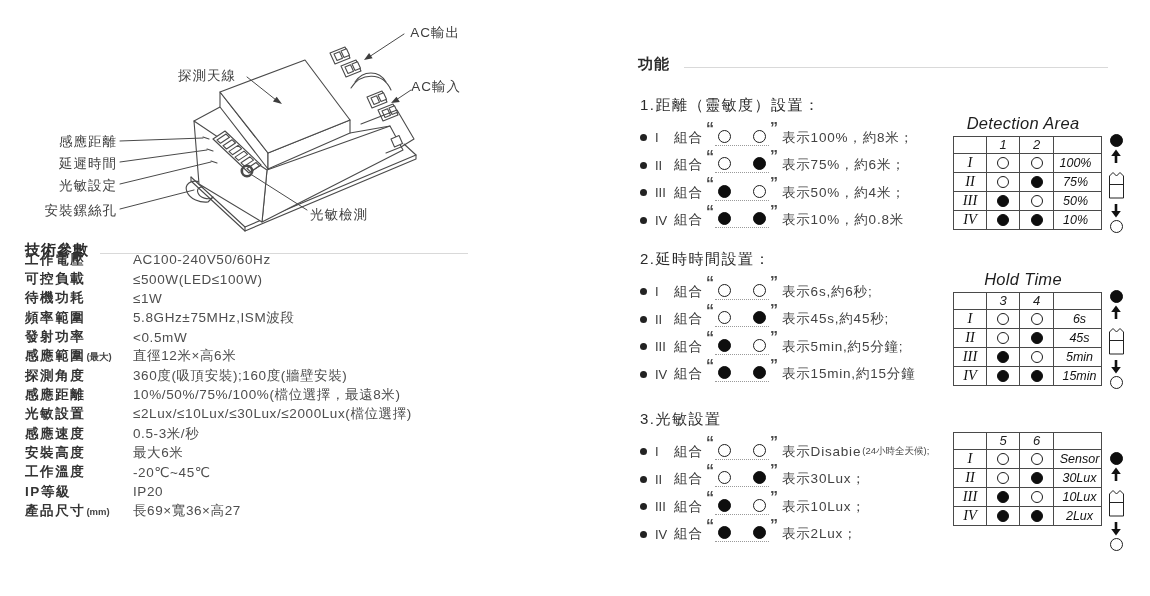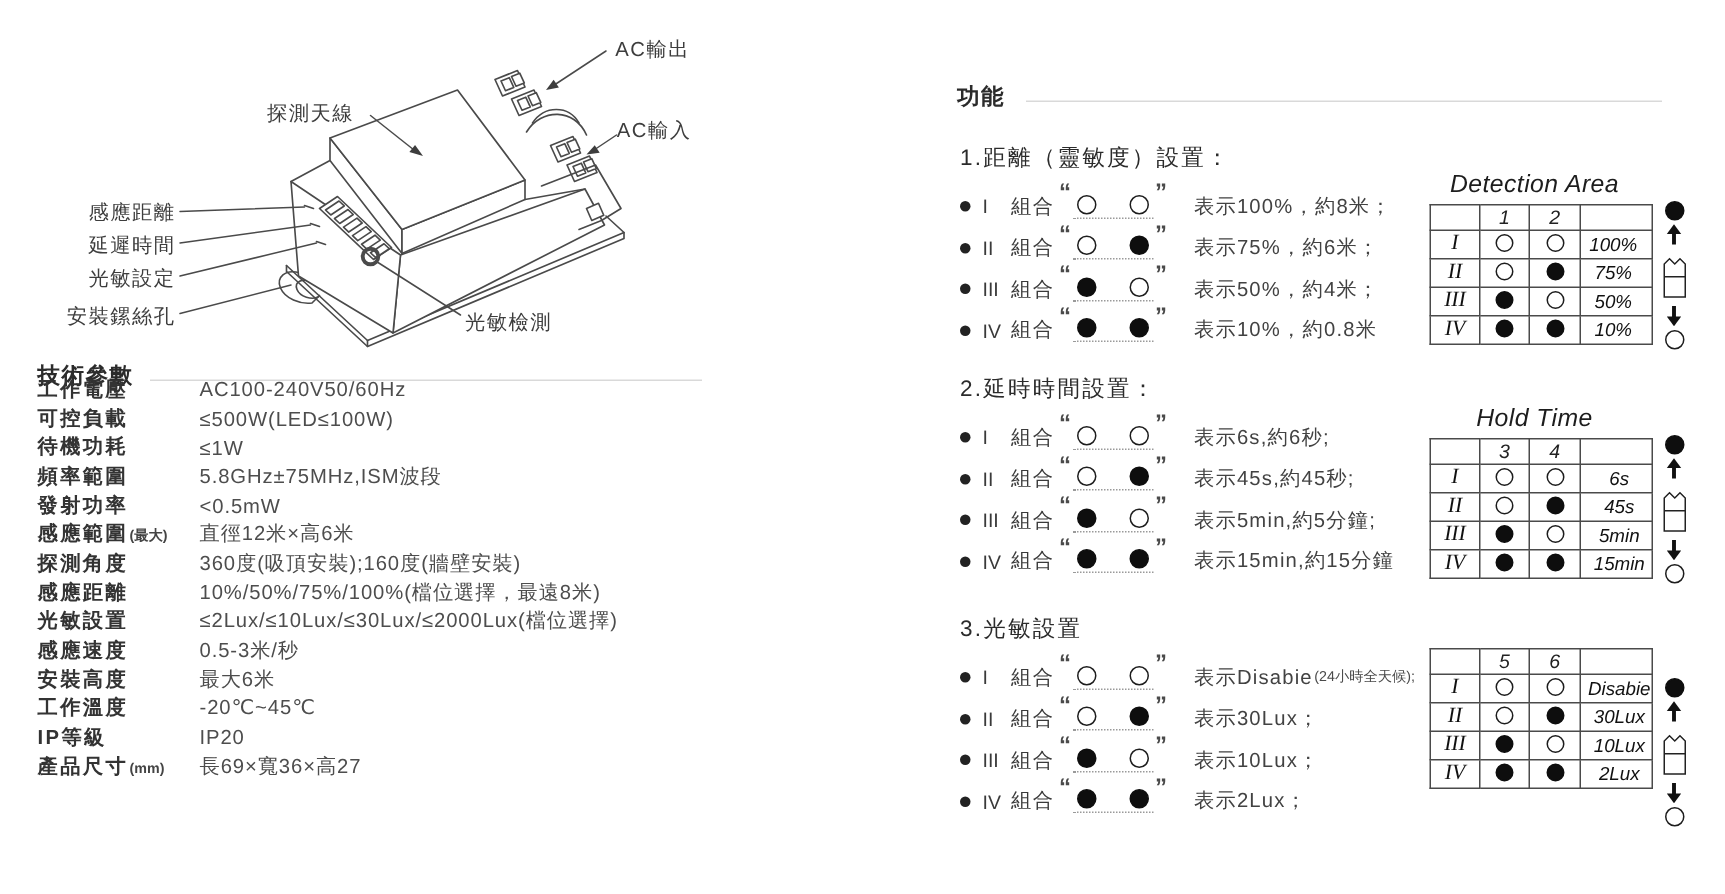--- a/index.html
+++ b/index.html
@@ -25,21 +25,21 @@
   .bullet{display:flex;align-items:center;height:27.5px;white-space:nowrap;}
   .b-dot{width:7px;height:7px;border-radius:50%;background:#222;margin-right:8px;flex:0 0 auto;}
   .b-num{width:19px;font-size:13px;color:#3a3a3a;flex:0 0 auto;}
   .b-combo{font-size:13.5px;color:#3a3a3a;letter-spacing:1px;margin-right:2px;}
   .b-q{align-self:flex-start;line-height:10px;font-size:16px;font-weight:bold;color:#4a4a4a;margin:0 1px;}
   .sw-box{display:inline-flex;justify-content:space-between;align-items:center;width:48px;
           padding:0 3px 2px 3px;border-bottom:1px dotted #9a9a9a;}
   .dot{display:inline-block;width:13px;height:13px;border-radius:50%;box-sizing:border-box;flex:0 0 auto;}
   .dot-open{border:1.5px solid #1d1d1d;background:#fff;}
   .dot-filled{background:#0e0e0e;border:1.5px solid #0e0e0e;}
-  .b-desc{font-size:13.5px;color:#424242;letter-spacing:0.8px;margin-left:17px;}
+  .b-desc{font-size:13.5px;color:#424242;letter-spacing:0.8px;margin-left:3px;}
   .b-desc-small{font-size:9.5px;color:#4a4a4a;margin-left:1px;}
 
   
   .fn-table{position:absolute;left:953px;width:150px;font-style:italic;}
   .fn-table-title{width:140px;text-align:center;font-size:16.5px;color:#1d1d1d;letter-spacing:0.3px;height:20px;margin-bottom:2px;white-space:nowrap;}
   .mini{border-collapse:collapse;}
   .mini td{border:1px solid #4a4a4a;padding:0;text-align:center;height:17.5px;}
   .mini tr.hdr td{height:15.5px;font-size:13px;color:#222;}
   .mini td.rn{width:32px;font-family:"Liberation Serif","DejaVu Serif",serif;font-size:14.5px;color:#111;}
   .mini td.sw{width:32px;}
@@ -463,21 +463,21 @@
           <tr class="hdr">
             <td class="rn"></td>
             <td class="sw">5</td>
             <td class="sw2">6</td>
             <td class="val"></td>
           </tr>
       <tr>
             <td class="rn">I</td>
             <td class="sw"><span class="dot dot-open"></span></td>
             <td class="sw2"><span class="dot dot-open"></span></td>
-            <td class="val la">Disabie</td>
+            <td class="val la">Sensor</td>
           </tr>
       <tr>
             <td class="rn">II</td>
             <td class="sw"><span class="dot dot-open"></span></td>
             <td class="sw2"><span class="dot dot-filled"></span></td>
             <td class="val la">30Lux</td>
           </tr>
       <tr>
             <td class="rn">III</td>
             <td class="sw"><span class="dot dot-filled"></span></td>

